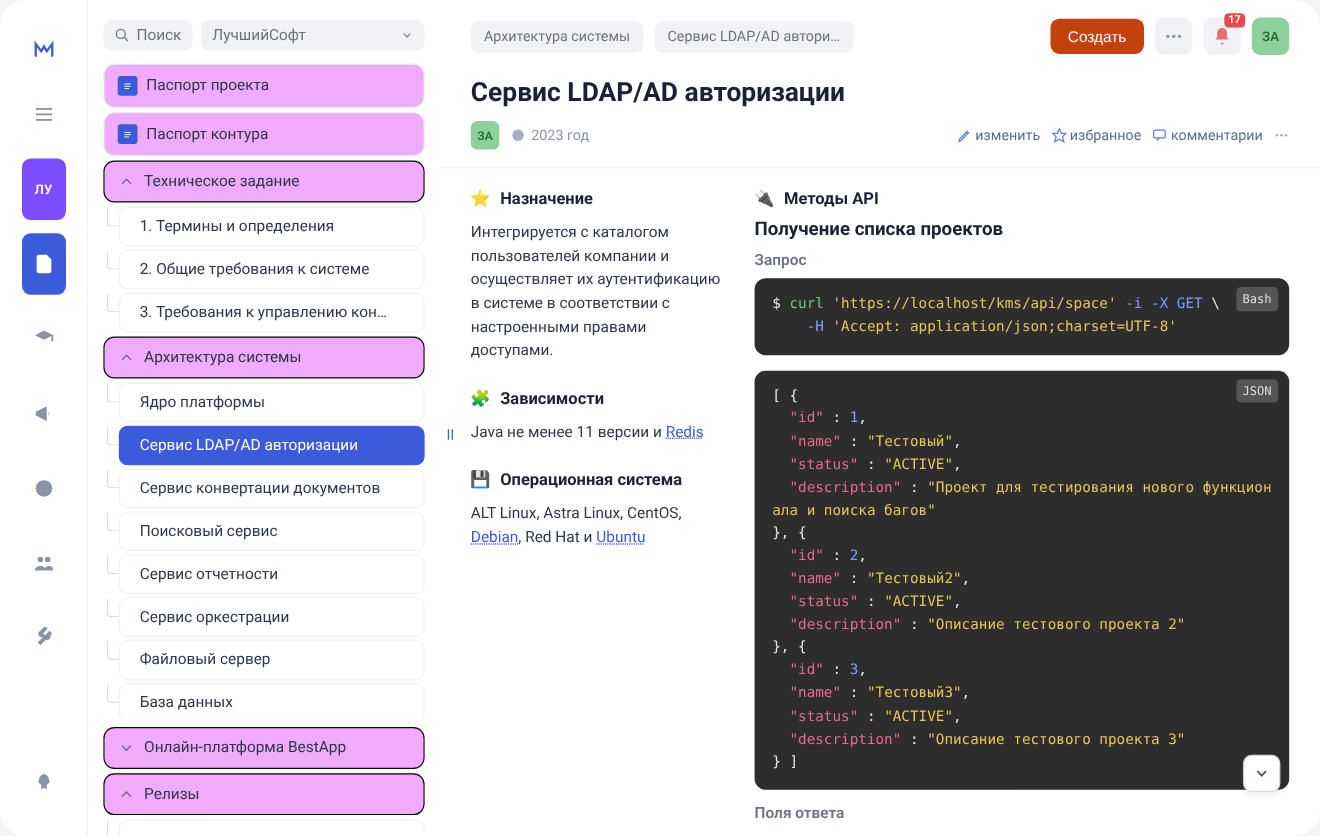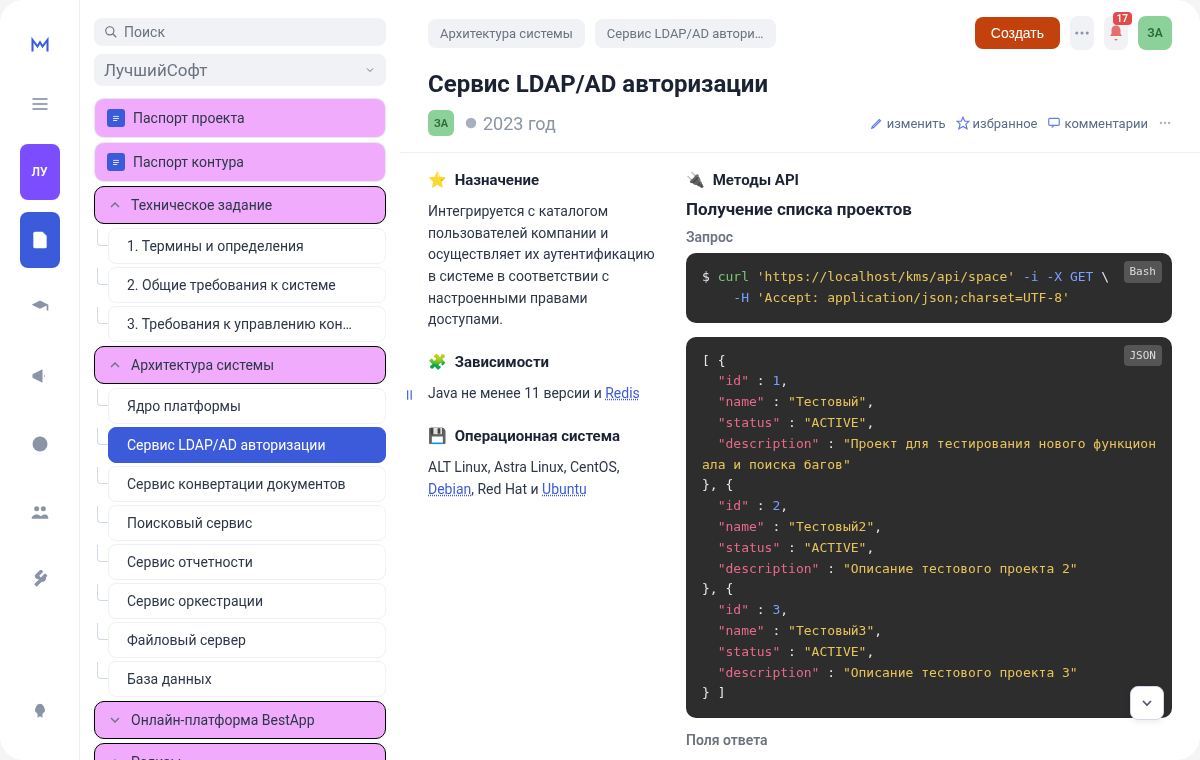--- a/index.html
+++ b/index.html
@@ -10,23 +10,23 @@
 .rail { width: 80px; background: #fff; border-right: 1px solid #f0f0f0; display: flex; flex-direction: column; align-items: center; padding-top: 24px; gap: 12px; }
 .rail-logo { width: 40px; height: 40px; display: flex; align-items: center; justify-content: center; }
 .rail-item { width: 40px; height: 56px; border-radius: 8px; display: flex; align-items: center; justify-content: center; color: #8a94a6; cursor: pointer; }
 .rail-item.active { background: #3b5bdb; color: #fff; }
 .rail-item.avatar { background: #7c4dff; color: #fff; font-size: 12px; font-weight: 600; }
 .rail-spacer { flex: 1; }
 .rail svg { width: 20px; height: 20px; }
 
 
 .sidebar { width: 320px; background: #fff; display: flex; flex-direction: column; padding: 18px 10px 0 10px; gap: 8px; overflow-y: auto; position: relative; }
-.sidebar-top { display: flex; gap: 8px; padding: 0 4px; flex-direction: column; }
+.sidebar-top { display: flex; gap: 8px; padding: 0 4px; }
 .search { flex: 0 0 auto; display: flex; align-items: center; gap: 6px; background: #f0f2f5; border-radius: 8px; padding: 6px 10px; color: #6b7280; font-size: 14px; cursor: pointer; }
-.org-sel { flex: 1; display: flex; align-items: center; justify-content: space-between; background: #f0f2f5; border-radius: 8px; padding: 6px 10px; color: #6b7280; font-size: 17px; cursor: pointer; }
+.org-sel { flex: 1; display: flex; align-items: center; justify-content: space-between; background: #f0f2f5; border-radius: 8px; padding: 6px 10px; color: #6b7280; font-size: 14px; cursor: pointer; }
 
 .tree-item { display: flex; align-items: center; gap: 8px; padding: 10px 12px; border-radius: 10px; font-size: 14px; color: #2d3748; cursor: pointer; border: 1px solid #e5e9f0; background: #f0abfc; margin: 4px 4px; }
 .tree-item.section { font-weight: 400; border: 1px solid #000000; }
 .tree-item .doc-icon { width: 18px; height: 18px; background: #3b5bdb; border-radius: 3px; display: flex; align-items: center; justify-content: center; flex-shrink: 0; }
 .tree-item .doc-icon svg { width: 10px; height: 10px; fill: #fff; }
 .tree-item .chev { width: 16px; height: 16px; color: #6b7280; flex-shrink: 0; }
 .subtree { margin-left: 18px; }
 .sub-item { display: flex; align-items: center; gap: 8px; padding: 9px 10px; border-radius: 8px; font-size: 14px; color: #2d3748; cursor: pointer; border: 1px solid #eef1f6; margin: 3px 4px 3px 0; position: relative; }
 .sub-item::before { content: ""; position: absolute; left: -12px; top: 0; bottom: 50%; width: 10px; border-left: 1px solid #d1d8e6; border-bottom: 1px solid #d1d8e6; border-bottom-left-radius: 4px; }
 .sub-item.selected { background: #3b5bdb; color: #fff; border-color: #3b5bdb; }
@@ -35,30 +35,30 @@
 .tree-item.truncate span.label, .sub-item span.label { white-space: nowrap; overflow: hidden; text-overflow: ellipsis; }
 
 .collapse-handle { position: absolute; left: 400px; top: 380px; width: 20px; height: 30px; display: flex; align-items: center; justify-content: center; color: #3b5bdb; cursor: pointer; z-index: 10; }
 
 
 .main { flex: 1; display: flex; flex-direction: column; overflow: hidden; }
 .topbar { display: flex; align-items: center; padding: 16px 28px 8px 28px; gap: 10px; }
 .crumb { background: #f0f2f5; border-radius: 8px; padding: 7px 12px; font-size: 13px; color: #6b7280; cursor: pointer; }
 .topbar-spacer { flex: 1; }
 .btn-create { background: #c2410c; color: #fff; border: none; border-radius: 8px; padding: 8px 16px; font-size: 14px; font-weight: 500; cursor: pointer; }
-.icon-btn { width: 24px; height: 34px; border-radius: 8px; background: #f0f2f5; display: flex; align-items: center; justify-content: center; color: #8a94a6; cursor: pointer; position: relative; }
+.icon-btn { width: 34px; height: 34px; border-radius: 8px; background: #f0f2f5; display: flex; align-items: center; justify-content: center; color: #8a94a6; cursor: pointer; position: relative; }
 .icon-btn.bell { color: #e66e6e; }
 .badge { position: absolute; top: -4px; right: -4px; background: #e34b4b; color: #fff; font-size: 10px; font-weight: 600; border-radius: 4px; padding: 1px 4px; }
 .user-chip { width: 34px; height: 34px; border-radius: 8px; background: #8dd19a; color: #2d6a37; display: flex; align-items: center; justify-content: center; font-size: 12px; font-weight: 600; }
 
 .page-head { padding: 12px 28px 16px 28px; border-bottom: 1px solid #eef1f6; }
 .page-title { font-size: 24px; font-weight: 700; color: #1a2233; margin-bottom: 12px; }
 .page-meta { display: flex; align-items: center; gap: 10px; }
 .meta-user { width: 26px; height: 26px; border-radius: 6px; background: #8dd19a; color: #2d6a37; font-size: 11px; font-weight: 600; display: flex; align-items: center; justify-content: center; }
-.meta-year { display: flex; align-items: center; gap: 5px; font-size: 18px; color: #8a94a6; }
+.meta-year { display: flex; align-items: center; gap: 5px; font-size: 13px; color: #8a94a6; }
 .meta-spacer { flex: 1; }
 .meta-action { display: flex; align-items: center; gap: 3px; font-size: 13px; color: #5b6b8c; cursor: pointer; }
 .meta-action svg { width: 14px; height: 14px; }
 
 .content { flex: 1; overflow-y: auto; padding: 18px 28px 40px 28px; display: flex; gap: 28px; position: relative; }
 .col-left { width: 230px; flex-shrink: 0; }
 .col-right { flex: 1; min-width: 0; }
 .sec-head { display: flex; align-items: center; gap: 8px; font-size: 15px; font-weight: 700; color: #1a2233; margin-bottom: 10px; }
 .sec-body { font-size: 14px; color: #2d3748; line-height: 1.55; margin-bottom: 22px; margin-top: 12px; }
 .sec-body a { color: #3b5bdb; text-decoration: underline; text-decoration-style: dotted; }

